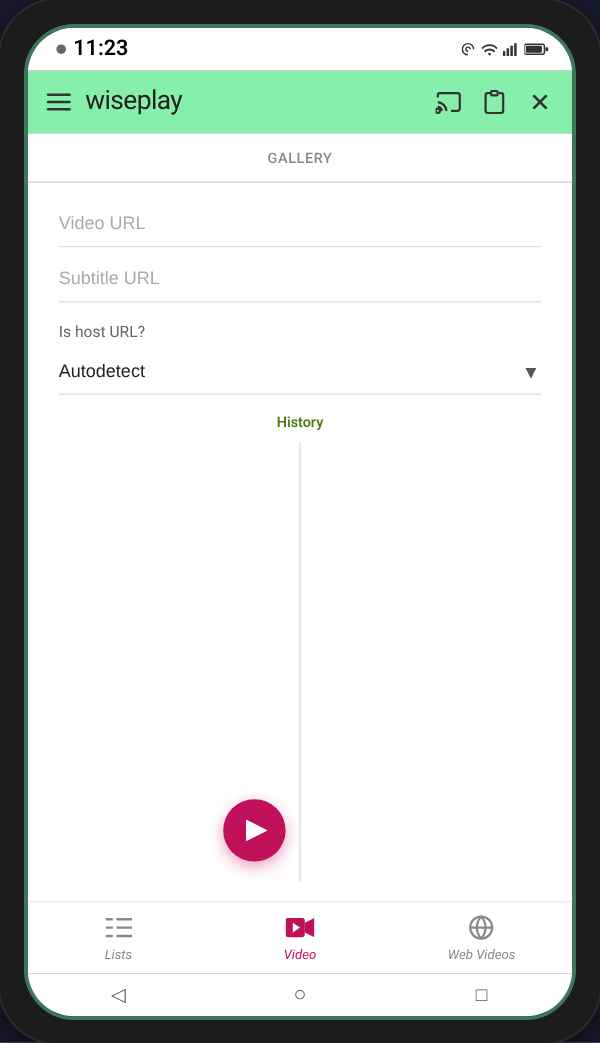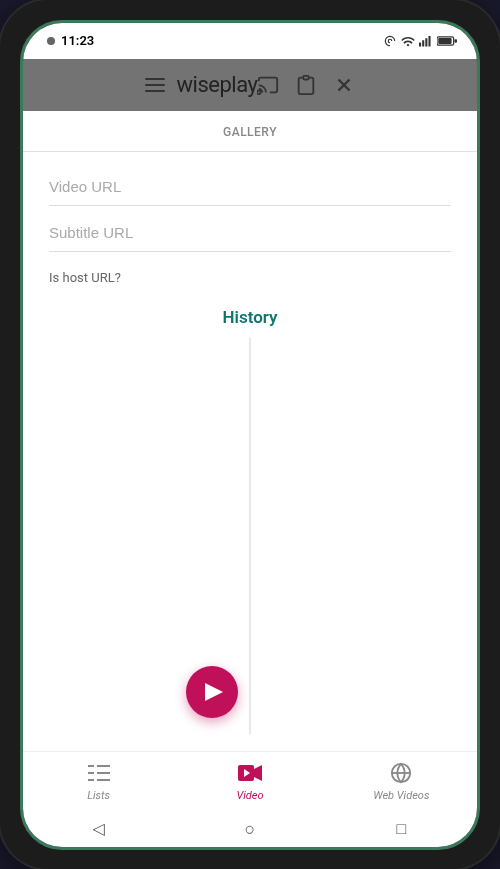--- a/index.html
+++ b/index.html
@@ -37,36 +37,36 @@
     .status-bar {
       height: 36px;
       background: #fff;
       display: flex;
       align-items: center;
       justify-content: space-between;
       padding: 0 20px 0 24px;
       flex-shrink: 0;
     }
     .status-time {
-      font-size: 13px;
+      font-size: 18px;
       font-weight: 600;
       color: #000;
     }
     .status-icons {
       display: flex;
       align-items: center;
       gap: 4px;
     }
     
     .app-header {
-      background: #737373;
+      background: #86efac;
       height: 52px;
       display: flex;
       align-items: center;
-      justify-content: center;
+      justify-content: space-between;
       padding: 0 16px;
       flex-shrink: 0;
     }
     .header-left {
       display: flex;
       align-items: center;
       gap: 12px;
     }
     .hamburger-icon {
       display: flex;
@@ -179,23 +179,23 @@
       transform: translateY(-50%);
       pointer-events: none;
       color: #555;
       font-size: 18px;
     }
     .history-section {
       padding: 16px 20px 0 20px;
       flex-shrink: 0;
     }
     .history-title {
-      font-size: 17px;
+      font-size: 12px;
       font-weight: 600;
-      color: #0f766e;
+      color: #4d7c0f;
       margin-bottom: 10px;
     }
     
     .fab {
       position: absolute;
       bottom: 20px;
       right: 24px;
       width: 52px;
       height: 52px;
       background: #c0105a;
@@ -344,20 +344,28 @@
         
         <input type="text" class="input-field" placeholder="Video URL" style="">
 
         
         <input type="text" class="input-field" placeholder="Subtitle URL" style="">
 
         
         <div class="input-label">Is host URL?</div>
 
         
+        <div class="select-wrapper">
+          <select class="select-field">
+            <option>Autodetect</option>
+            <option>Yes</option>
+            <option>No</option>
+          </select>
+          <span class="select-arrow">▾</span>
+        </div>
       </div>
 
       <div class="history-section">
         <div class="history-title">History</div>
       </div>
 
       <div style="flex:1; margin: 0 20px 16px 20px; border: 1px solid #e8e8e8; border-radius: 4px; background: #fff; position: relative; min-height: 280px;">
 
         <div class="fab" style="position:absolute; bottom:16px; right:12px;">
           <div class="fab-icon"></div>

